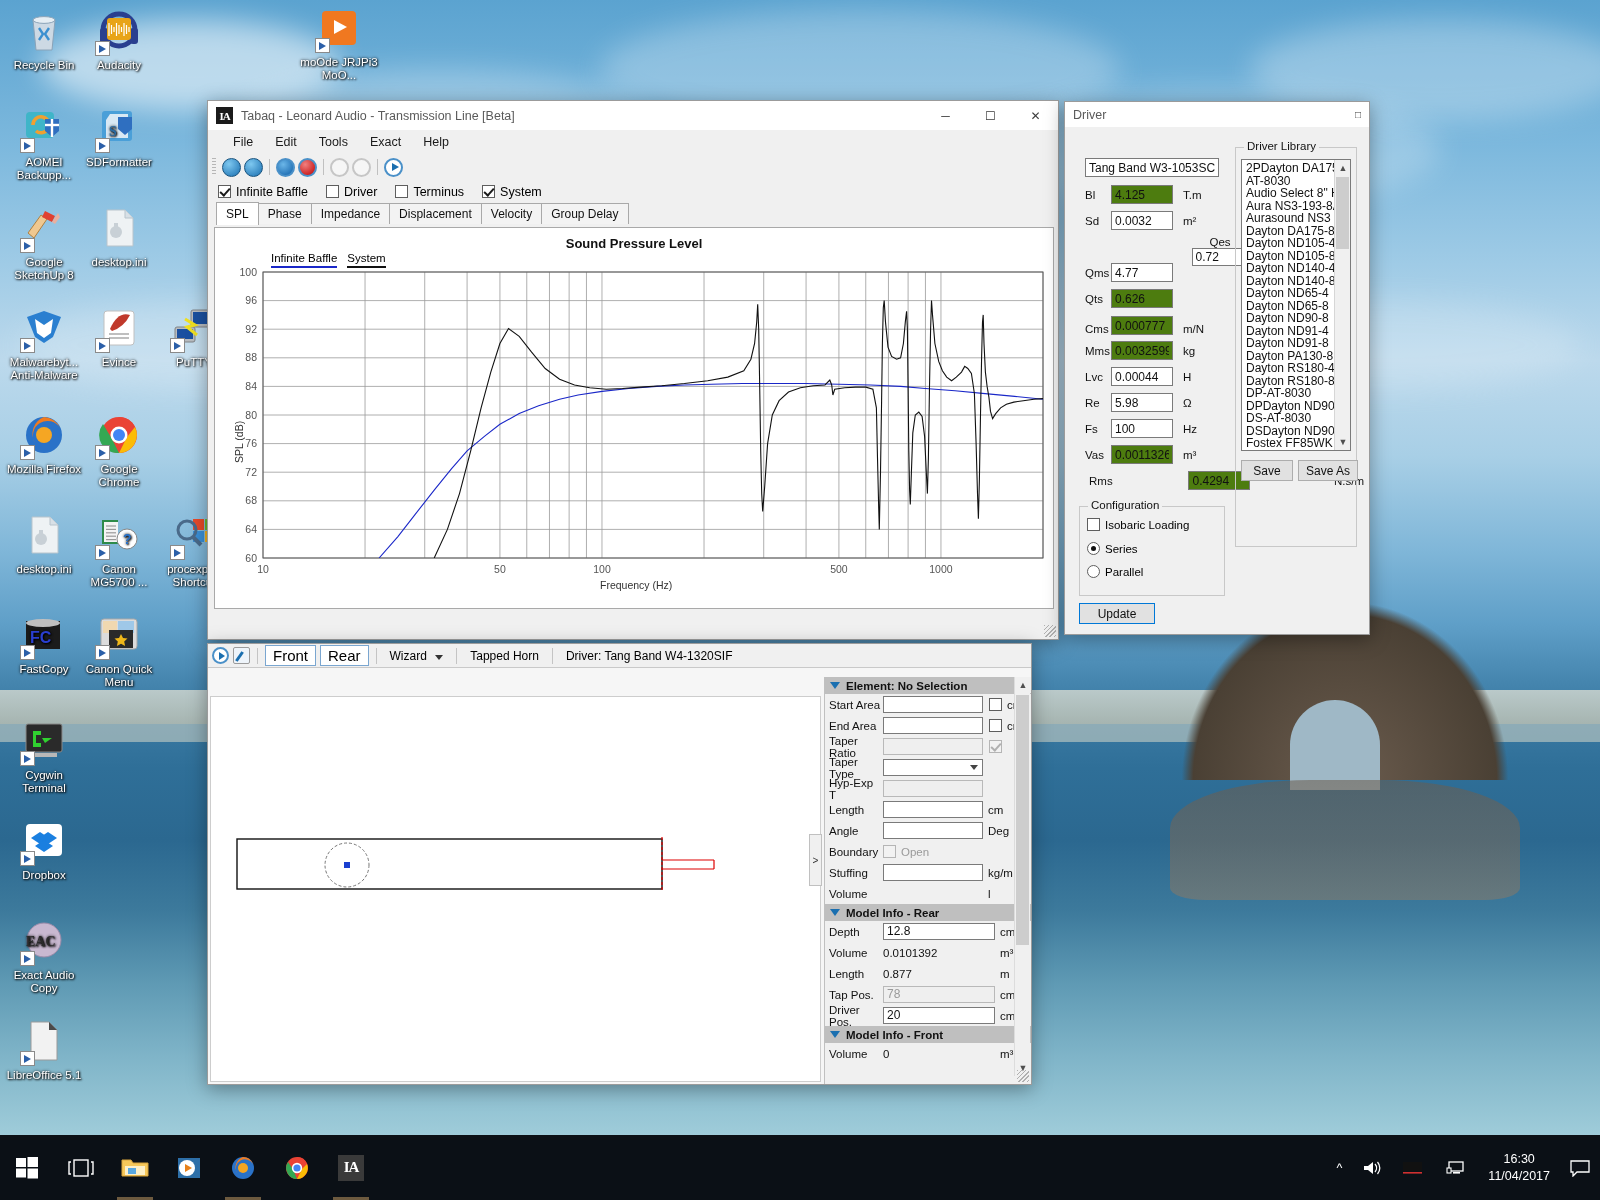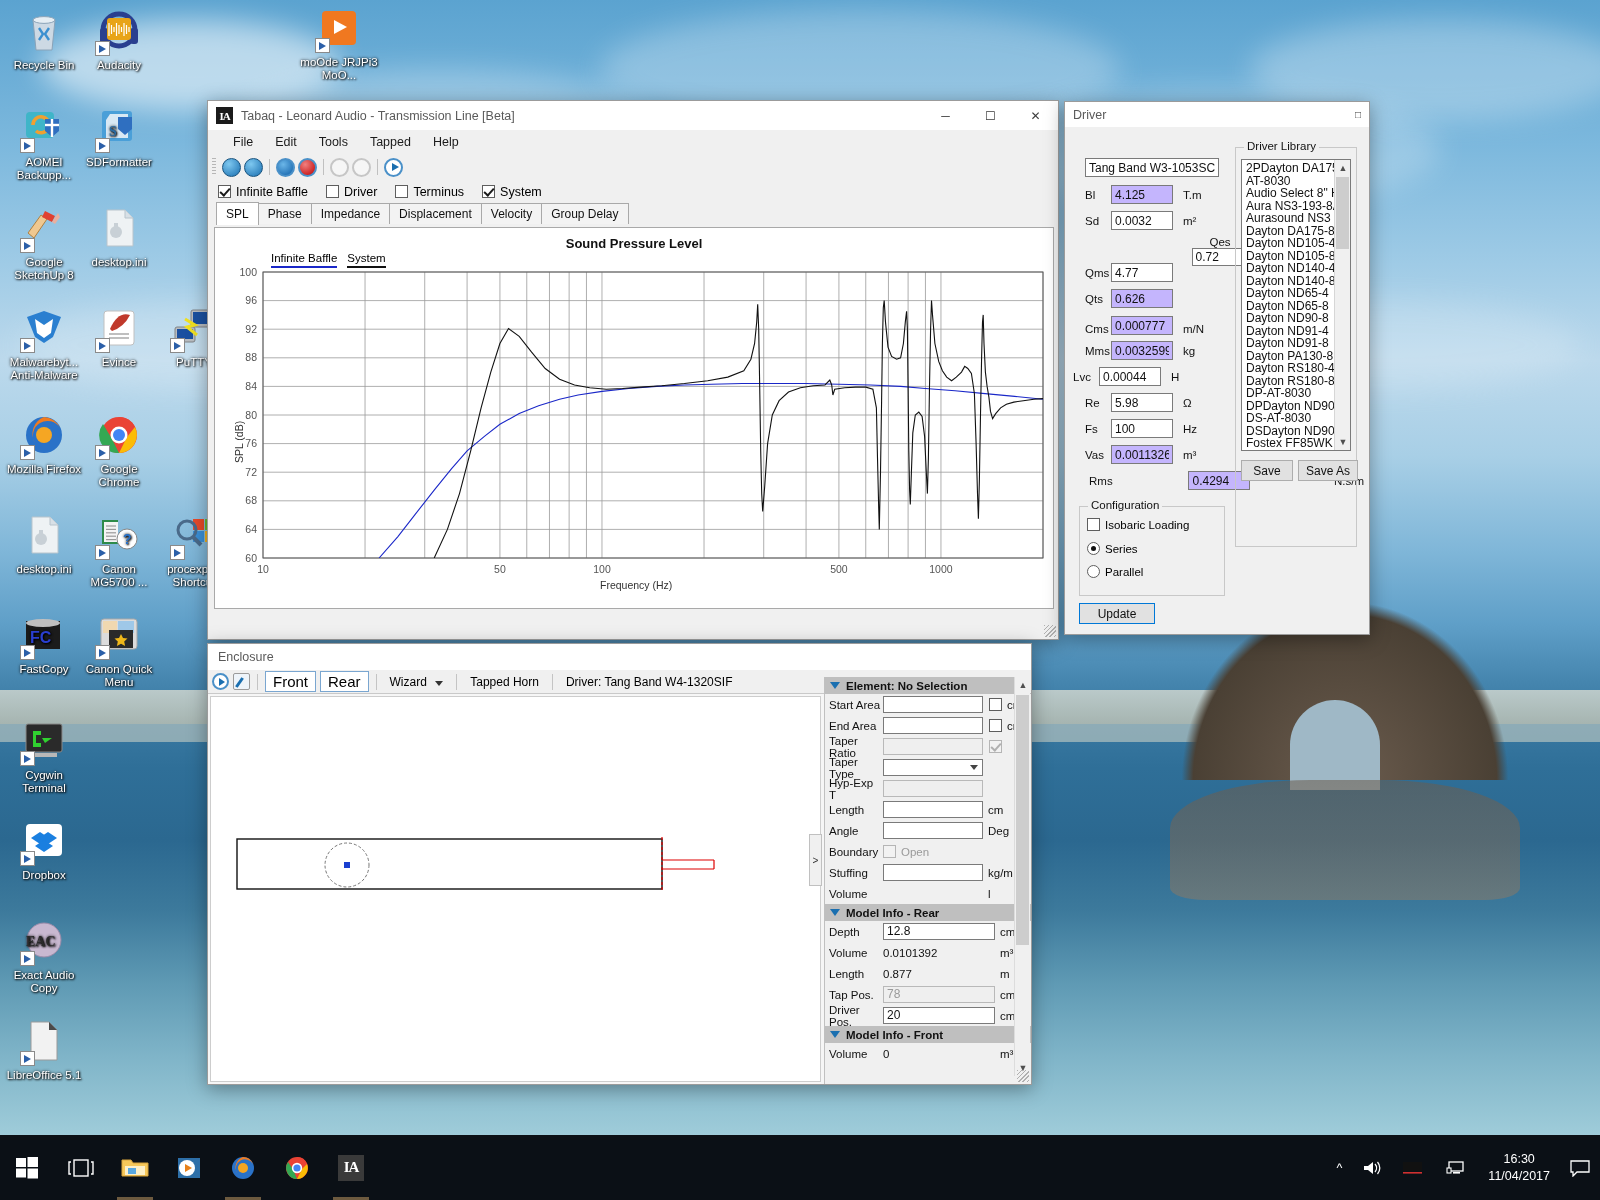--- a/index.html
+++ b/index.html
@@ -73,21 +73,21 @@
   .xlab { position:absolute; font-size:10.5px; color:#333; }
 
   .statusbar { position:absolute; left:0; bottom:0; height:21px; width:100%;
       border-top:1px solid #cfcfcf; display:flex; align-items:center; font-size:11.5px; color:#111;}
   .statusslot { width:95px;height:15px;border:1px solid #b4b4b4;background:#e6e6e6;margin:0 8px 0 3px;}
 
   
   .gbox { position:absolute; border:1px solid #c8c8c8; }
   .glabel { position:absolute; top:-8px; left:8px; background:#f0f0f0; font-size:11.5px; padding:0 3px; color:#111;}
   .fld { border:1px solid #7a7a7a; background:#fff; font-size:12px; padding:1px 3px; color:#111; height:19px; line-height:17px; overflow:hidden; white-space:nowrap;}
-  .fld.ro { background:#c4b5fd; }
+  .fld.ro { background:#4d7c0f; }
   .fld.dis { background:#efefef; color:#9a9a9a; border-color:#b9b9b9;}
   .lbl { font-size:11.5px; color:#111; }
   .unit { font-size:11.5px; color:#111; }
   .btn { border:1px solid #adadad; background:#e1e1e1; font-size:12px; color:#111;
          display:flex;align-items:center;justify-content:center; }
   .btn.primary { border:1px solid #0078d7; background:#e1e1e1;}
   .radio { width:13px;height:13px;border:1px solid #5e5e5e;border-radius:50%;background:#fff;display:inline-block;position:relative;}
   .radio.on:after{content:"";position:absolute;left:3px;top:3px;width:5px;height:5px;border-radius:50%;background:#111;}
   .listbox { border:1px solid #7a7a7a; background:#fff; overflow:hidden; position:relative;}
   .listbox .it { font-size:12px; line-height:12.5px; padding:0 4px; color:#111; white-space:nowrap;}
@@ -354,21 +354,21 @@
       <div class="winbtn">─</div>
       <div class="winbtn">☐</div>
       <div class="winbtn close">✕</div>
     </div>
   </div>
 
   <div class="menubar">
     <span>File</span>
     <span>Edit</span>
     <span>Tools</span>
-    <span>Tapped</span>
+    <span>Exact</span>
     <span>Help</span>
   </div>
 
   <div class="toolbar">
     <div class="grip"></div>
     <span class="tbtn" style="background:radial-gradient(circle at 35% 30%,#7ec8f0,#1a6fb0);border:1px solid #17537f;"></span>
     <span class="tbtn" style="background:radial-gradient(circle at 35% 30%,#7ec8f0,#1a6fb0);border:1px solid #17537f;"></span>
     <span class="sep"></span>
     <span class="tbtn ring" style="background:radial-gradient(circle at 35% 30%,#6bb6e8,#0f5fa8);"></span>
     <span class="tbtn ring" style="background:radial-gradient(circle at 35% 30%,#f08080,#c00000);border-color:#4a90c8;"></span>
@@ -474,23 +474,20 @@
         <path d="M219.2 330.0 L232.4 301.4 L244.5 265.6 L255.7 222.8 L266.1 179.8 L275.8 144.1 L284.9 115.5 L293.5 100.5 L304.2 108.3 L316.6 124.1 L330.2 140.5 L344.6 151.3 L359.5 157.0 L374.7 159.8 L391.3 161.3 L407.6 160.5 L425.6 159.1 L446.7 157.7 L469.4 155.5 L492.7 152.7 L512.8 149.1 L528.8 142.7 L535.9 131.2 L539.6 115.5 L541.7 94.1 L542.7 76.2 L543.7 101.2 L544.7 158.4 L545.7 222.8 L546.7 265.6 L547.7 283.5 L549.7 258.5 L552.6 215.6 L557.3 187.0 L564.1 172.7 L573.5 164.1 L585.4 159.8 L598.2 157.7 L610.0 157.0 L614.8 152.0 L616.7 157.0 L617.9 167.0 L619.7 161.3 L629.7 159.8 L640.6 159.1 L650.8 159.1 L657.9 161.3 L661.4 179.8 L662.5 229.9 L663.7 279.9 L664.3 301.4 L665.5 244.2 L666.6 172.7 L667.4 115.5 L668.3 79.8 L669.2 72.6 L670.5 94.1 L673.0 119.1 L676.6 128.4 L681.6 131.2 L685.6 129.8 L688.4 115.5 L690.3 94.1 L691.6 83.3 L692.4 101.2 L693.1 158.4 L693.8 222.8 L694.6 262.1 L695.3 276.4 L696.4 244.2 L697.8 204.9 L700.3 187.0 L703.8 184.1 L707.1 188.4 L709.6 208.4 L711.3 244.2 L712.4 265.6 L713.4 229.9 L714.5 158.4 L715.6 101.2 L716.5 72.6 L717.5 86.9 L719.9 115.5 L723.7 133.4 L727.4 142.7 L731.7 149.1 L736.6 152.7 L741.3 149.1 L746.5 144.1 L749.7 138.4 L752.8 140.5 L756.4 145.5 L759.4 165.6 L761.1 215.6 L762.5 265.6 L763.4 290.7 L764.4 251.3 L765.5 187.0 L766.6 129.8 L767.5 94.1 L768.2 86.9 L769.0 115.5 L770.4 144.1 L772.1 158.4 L773.9 169.1 L775.5 183.4 L777.6 190.6 L780.7 185.6 L785.6 179.8 L791.4 176.3 L798.8 174.1 L808.3 172.7 L818.9 171.3 L828.0 170.6" fill="none" stroke="#111111" stroke-width="1.1" clip-path="url(#plotclip)"></path>
       </svg>
   </div>
 
 
   <div style="position:absolute;right:2px;bottom:2px;width:12px;height:12px;
        background:repeating-linear-gradient(135deg,#b0b0b0 0 1px,transparent 1px 3px);"></div>
 </div>
 
 <div class="win" style="left:207px; top:643px; width:825px; height:442px; background:#f6f6f6;">
-  <div class="titlebar" style="height:26px;padding-left:10px;">
-    <div>Enclosure</div>
-  </div>
 
   <div class="encl-toolbar">
     <span class="tbtn ring" style="width:17px;height:17px;background:#fff;">
       <span style="position:absolute;left:5px;top:3px;width:0;height:0;border-left:6px solid #1a6fb0;
         border-top:4px solid transparent;border-bottom:4px solid transparent;"></span>
       </span>
     <span class="tbtn" style="border-radius:2px;border:1px solid #9b9b9b;background:#eef4fa;width:17px;height:17px;">
       <span style="position:absolute;left:4px;top:3px;width:3px;height:11px;background:#1a6fb0;transform:rotate(35deg);"></span>
       </span>
     <span class="vsep"></span>
@@ -680,21 +677,21 @@
       <div style="position: absolute; left: 20px; top: 212px; width: 275px; height: 21px; display: flex; align-items: flex-end;">
         <span class="lbl" style="width: 26px;">Cms</span>
         <input class="fld ro" readonly="" value="0.000777" style="width: 62px;">
         <span class="unit" style="margin-left: 10px;">m/N</span>
       </div>
       <div style="position: absolute; left: 20px; top: 238px; width: 275px; height: 21px; display: flex; align-items: center;">
         <span class="lbl" style="width: 26px;">Mms</span>
         <input class="fld ro" readonly="" value="0.0032599" style="width: 62px;">
         <span class="unit" style="margin-left: 10px;">kg</span>
       </div>
-      <div style="position: absolute; left: 8px; top: 264px; width: 275px; height: 21px; display: flex; align-items: center;">
+      <div style="position: absolute; left: 20px; top: 264px; width: 275px; height: 21px; display: flex; align-items: center;">
         <span class="lbl" style="width: 26px;">Lvc</span>
         <input class="fld" value="0.00044" style="width: 62px;">
         <span class="unit" style="margin-left: 10px;">H</span>
       </div>
       <div style="position: absolute; left: 20px; top: 290px; width: 275px; height: 21px; display: flex; align-items: center;">
         <span class="lbl" style="width: 26px;">Re</span>
         <input class="fld" value="5.98" style="width: 62px;">
         <span class="unit" style="margin-left: 10px;">Ω</span>
       </div>
       <div style="position: absolute; left: 20px; top: 316px; width: 275px; height: 21px; display: flex; align-items: center;">

